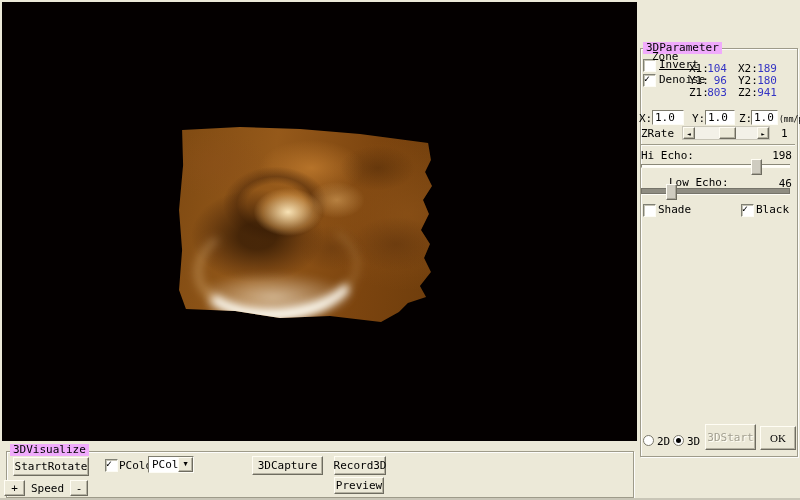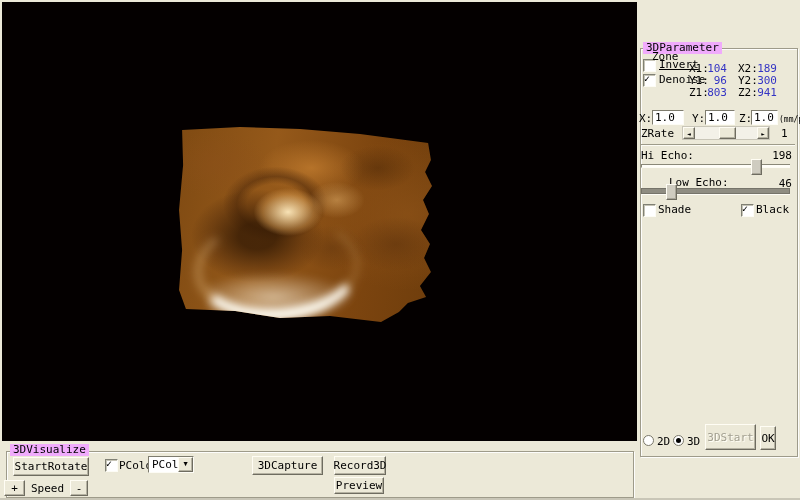--- a/index.html
+++ b/index.html
@@ -99,21 +99,21 @@
   <div class="lbl" style="left:659px;top:74px;">Denoise</div>
 
   <div class="lbl" style="left:652px;top:51px;">Zone</div>
   <div class="lbl" style="left:689px;top:63px;">X1:</div>
   <div class="lbl blue right" style="left:705px;top:63px;width:22px;">104</div>
   <div class="lbl" style="left:738px;top:63px;">X2:</div>
   <div class="lbl blue right" style="left:755px;top:63px;width:22px;">189</div>
   <div class="lbl" style="left:689px;top:75px;">Y1:</div>
   <div class="lbl blue right" style="left:705px;top:75px;width:22px;">96</div>
   <div class="lbl" style="left:738px;top:75px;">Y2:</div>
-  <div class="lbl blue right" style="left:755px;top:75px;width:22px;">300</div>
+  <div class="lbl blue right" style="left:755px;top:75px;width:22px;">180</div>
   <div class="lbl" style="left:689px;top:87px;">Z1:</div>
   <div class="lbl blue right" style="left:705px;top:87px;width:22px;">803</div>
   <div class="lbl" style="left:738px;top:87px;">Z2:</div>
   <div class="lbl blue right" style="left:755px;top:87px;width:22px;">941</div>
 
   <div class="lbl" style="left:639px;top:113px;">X:</div>
   <input class="tinput" style="left: 652px; top: 110px; width: 32px; height: 15px;" value="1.0">
   <div class="lbl" style="left:692px;top:113px;">Y:</div>
   <input class="tinput" style="left: 705px; top: 110px; width: 30px; height: 15px;" value="1.0">
   <div class="lbl" style="left:739px;top:113px;">Z:</div>
@@ -147,21 +147,21 @@
   </div>
   <div class="lbl" style="left:756px;top:204px;">Black</div>
 
   <div class="radio" style="left:643px;top:435px;"></div>
   <div class="lbl" style="left:657px;top:436px;">2D</div>
   <div class="radio" style="left:673px;top:435px;">
     <span class="dot"></span>
   </div>
   <div class="lbl" style="left:687px;top:436px;">3D</div>
   <button class="btn disabled" style="left:705px;top:424px;width:51px;height:26px;">3DStart</button>
-  <button class="btn" style="left:760px;top:426px;width:16px;height:24px;">OK</button>
+  <button class="btn" style="left:760px;top:426px;width:36px;height:24px;font-family:Liberation Serif, serif;">OK</button>
 
   <div class="groupbox" style="left:6px;top:451px;width:626px;height:45px;"></div>
   <div class="gb-label" style="left:10px;top:444px;">3DVisualize</div>
 
   <button class="btn" style="left:13px;top:457px;width:76px;height:19px;">StartRotate</button>
   <button class="btn" style="left:4px;top:480px;width:21px;height:16px;">+</button>
   <div class="lbl" style="left:31px;top:483px;">Speed</div>
   <button class="btn" style="left:70px;top:480px;width:18px;height:16px;">-</button>
 
   <div class="cb" style="left:105px;top:459px;">

